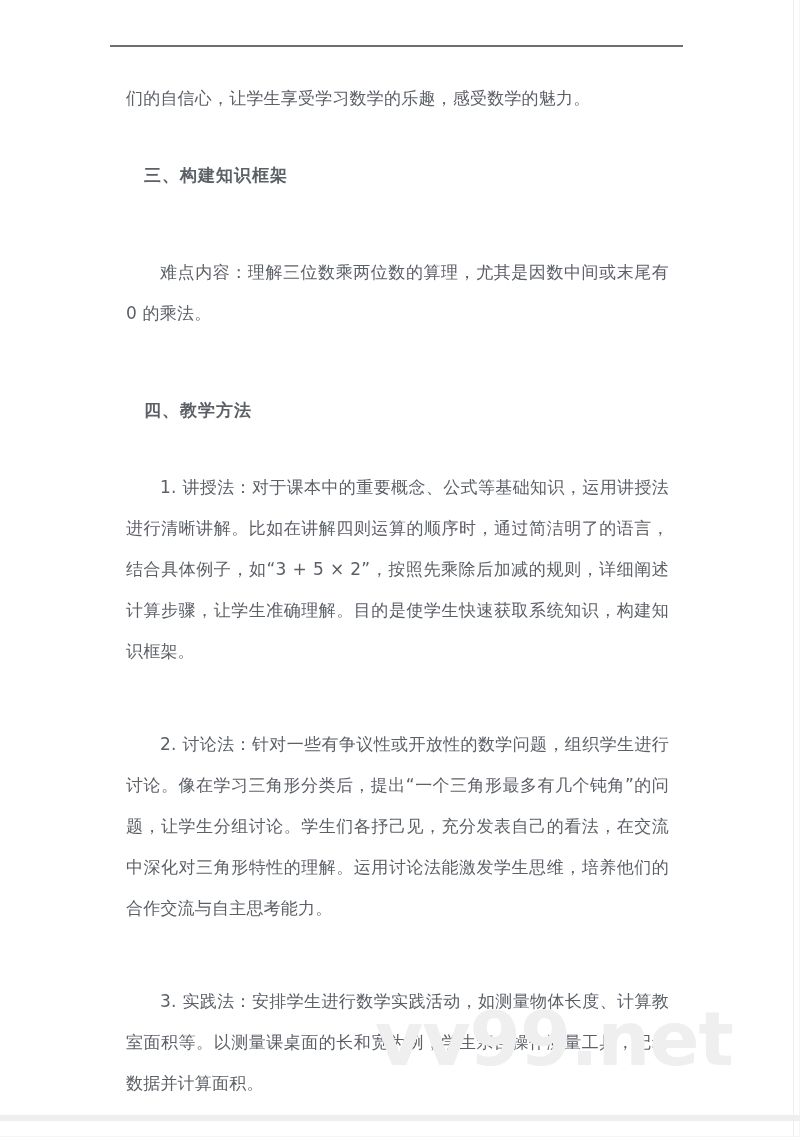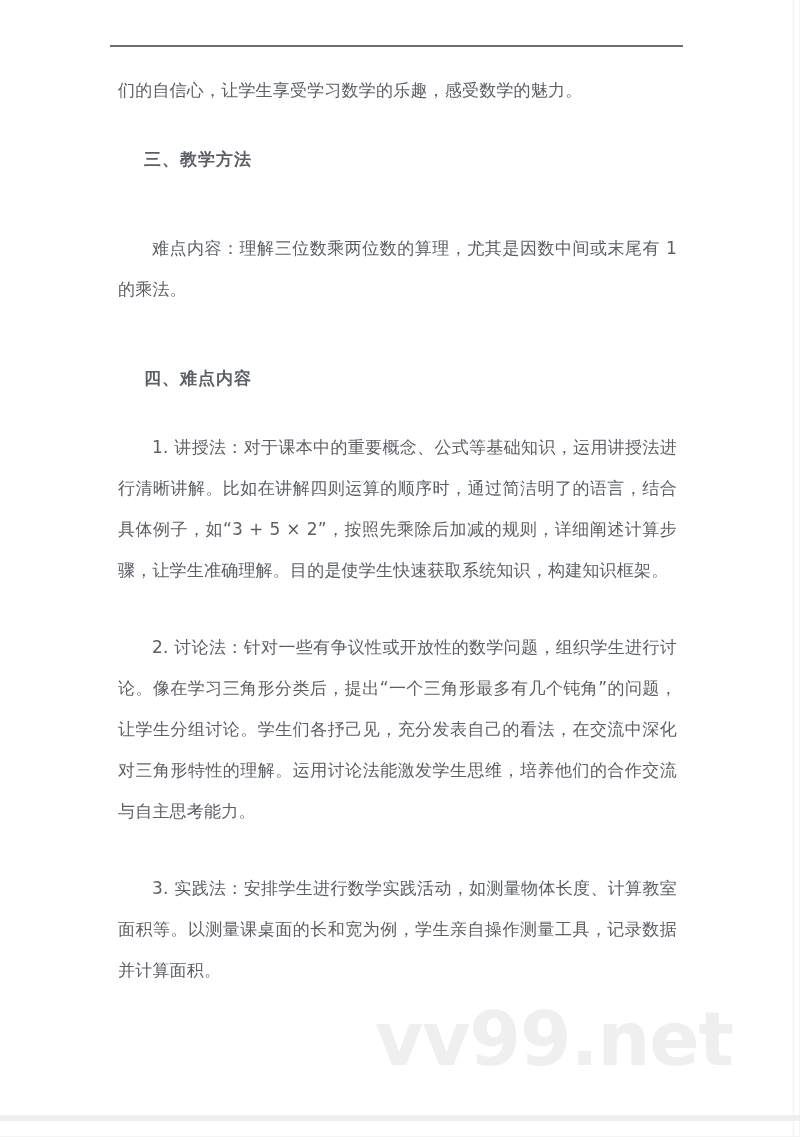--- a/index.html
+++ b/index.html
@@ -63,21 +63,21 @@
 
   .content {
     position: absolute;
     left: 110px;
     top: 62px;
     width: 575px;
   }
 
   
   .para {
-    margin: 8px;
+    margin: 16px;
     color: #5b5f66;
     font-size: 17px;
     line-height: 41px;
     text-align: justify;
     text-justify: inter-character;
     letter-spacing: 0.2px;
     word-break: break-all;
   }
   .para.indent {
     text-indent: 2em;
@@ -116,35 +116,35 @@
   <div class="page-edge-right2"></div>
 
   <div class="header-rule"></div>
 
   <div class="content">
 
     <p class="para">们的自信心，让学生享受学习数学的乐趣，感受数学的魅力。</p>
 
     <div class="gap-sm"></div>
 
-    <h2 class="heading">三、教学方法</h2>
+    <h2 class="heading">三、构建知识框架</h2>
 
     <div class="gap-sm"></div>
 
 
     <div class="gap-sm"></div>
 
-    <p class="para indent">难点内容：理解三位数乘两位数的算理，尤其是因数中间或末尾有 1 的乘法。</p>
+    <p class="para indent">难点内容：理解三位数乘两位数的算理，尤其是因数中间或末尾有 0 的乘法。</p>
 
     <div class="gap-sm"></div>
 
 
     <div class="gap-sm"></div>
 
-    <h2 class="heading">四、难点内容</h2>
+    <h2 class="heading">四、教学方法</h2>
 
     <div class="gap-sm"></div>
 
     <p class="para indent">1. 讲授法：对于课本中的重要概念、公式等基础知识，运用讲授法进行清晰讲解。比如在讲解四则运算的顺序时，通过简洁明了的语言，结合具体例子，如“3 + 5 × 2”，按照先乘除后加减的规则，详细阐述计算步骤，让学生准确理解。目的是使学生快速获取系统知识，构建知识框架。</p>
 
     <div class="gap-sm"></div>
 
     <p class="para indent">2. 讨论法：针对一些有争议性或开放性的数学问题，组织学生进行讨论。像在学习三角形分类后，提出“一个三角形最多有几个钝角”的问题，让学生分组讨论。学生们各抒己见，充分发表自己的看法，在交流中深化对三角形特性的理解。运用讨论法能激发学生思维，培养他们的合作交流与自主思考能力。</p>
 
     <div class="gap-sm"></div>

